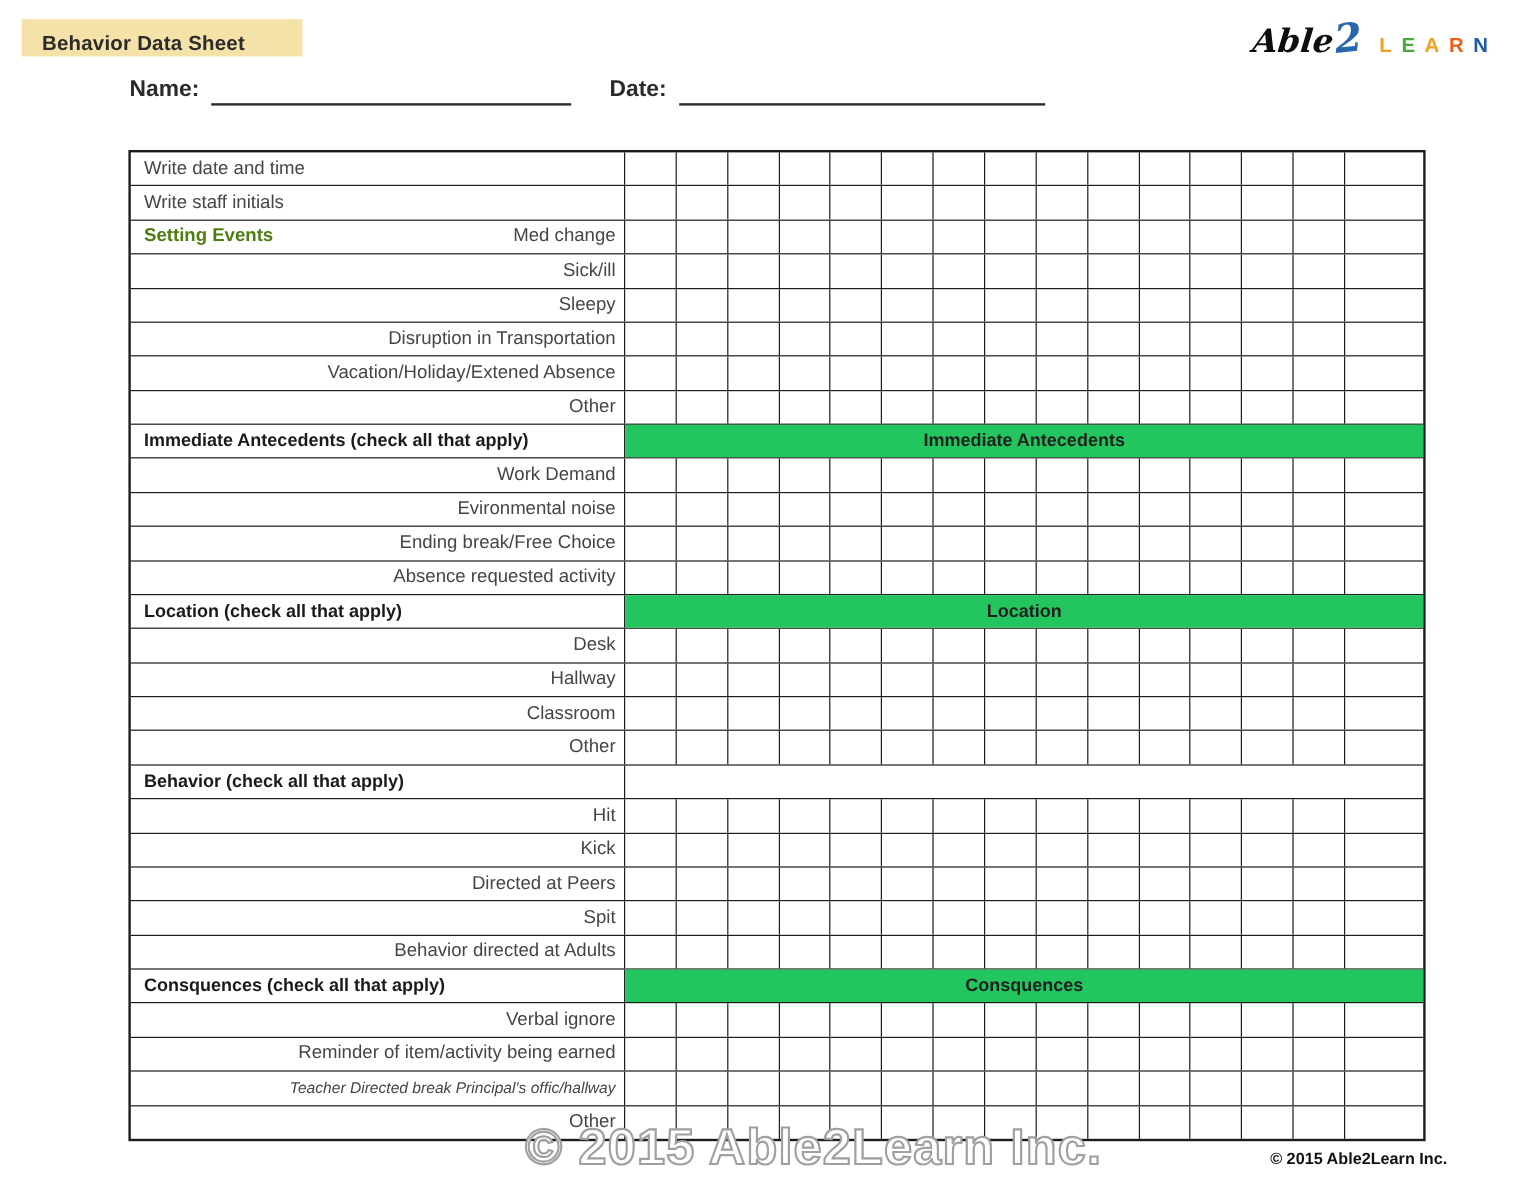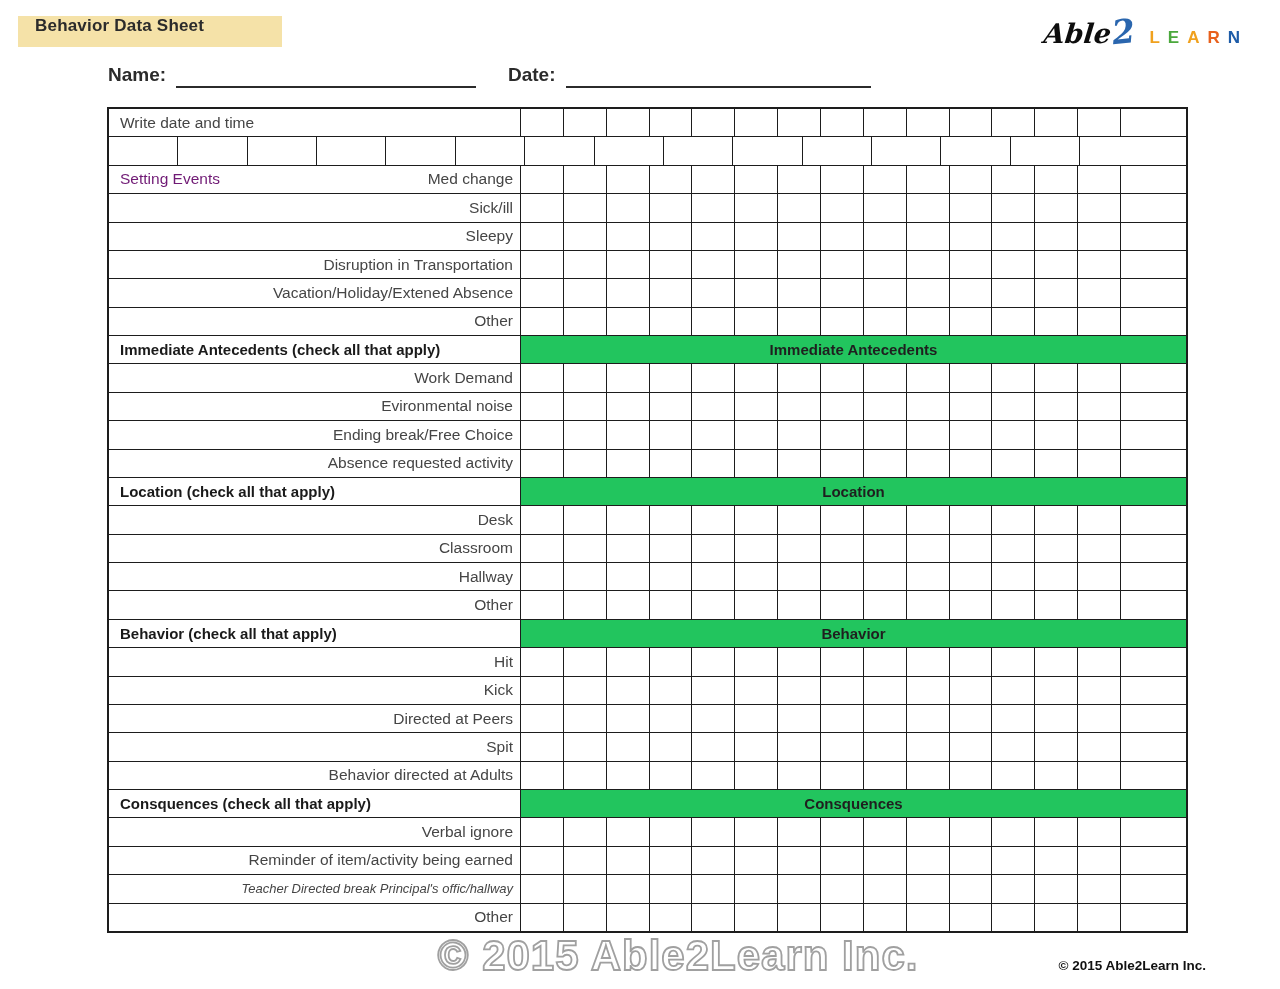--- a/index.html
+++ b/index.html
@@ -2,56 +2,56 @@
 <html><head>
 <meta charset="utf-8">
 <style>
   html,body{margin:0;padding:0;}
   body{
     width:1280px;height:989px;position:relative;background:#ffffff;
     font-family:"Liberation Sans", sans-serif;overflow:hidden;
   }
   
   .title-box{
-    position:absolute;left:18px;top:16px;width:264px;height:31px;
-    background:#F5E2A8;display:flex;align-items:flex-start;
+    position:absolute;left:18px;top:16px;width:234px;height:31px;
+    background:#F5E2A8;display:flex;align-items:flex-end;
   }
   .title-box span{font-size:17px;font-weight:bold;color:#2b2b2b;padding-left:17px;letter-spacing:.2px;}
   
   .logo{position:absolute;top:12px;right:40px;display:flex;align-items:baseline;}
   .logo .able{font-family:"DejaVu Serif",serif;font-style:italic;font-weight:bold;font-size:27px;color:#0d0d0d;transform:skewX(-6deg);}
   .logo .two{font-family:"DejaVu Serif",serif;font-style:italic;font-weight:bold;font-size:33px;color:#2A66AE;margin-left:1px;transform:rotate(-6deg);}
   .logo .learn{margin-left:6px;display:flex;}
   .logo .learn span{font-weight:bold;font-size:17px;margin-left:8px;letter-spacing:0;}
   
   .fields{position:absolute;left:0;top:64px;width:1280px;height:30px;}
   .flabel{position:absolute;font-size:19px;font-weight:bold;color:#2b2b2b;}
   .name-label{left:108px;}
   .date-label{left:508px;}
   .fline{position:absolute;border-bottom:2.5px solid #2b2b2b;height:22px;}
   .name-line{left:176px;width:300px;}
   .date-line{left:566px;width:305px;}
   
   .sheet{
-    position:absolute;left:107px;top:107px;width:1081px;height:826px;
+    position:absolute;left:107px;top:125px;width:1081px;height:826px;
     border:2px solid #1d1d1d;display:flex;flex-direction:column;box-sizing:border-box;
   }
   .trow{flex:1;display:flex;border-bottom:1.5px solid #1d1d1d;min-height:0;}
   .trow:last-child{border-bottom:none;}
   .lcell{
     width:412px;box-sizing:border-box;border-right:1.5px solid #1d1d1d;
     display:flex;align-items:center;padding:0 7px 0 11px;
     font-size:15.5px;color:#454545;white-space:nowrap;overflow:hidden;
   }
   .lcell.right{justify-content:flex-end;}
   .lcell.left{justify-content:flex-start;}
   .lcell.small{font-size:13px;font-style:italic;}
   .lcell.sec{font-weight:bold;color:#1a1a1a;font-size:15px;justify-content:flex-start;}
   .lcell.dual{justify-content:space-between;}
-  .lcell.dual .bold{font-weight:normal;color:#701a75;font-size:15.5px;text-align:right;}
+  .lcell.dual .bold{font-weight:bold;color:#4d7c0f;font-size:15.5px;text-align:right;}
   .gcells{flex:1;display:flex;min-width:0;}
   .gcells .cell{flex:1;border-right:1.5px solid #1d1d1d;box-sizing:border-box;}
   .gcells .cell:last-child{border-right:none;flex:1.55;}
   .gcells.band{
     background:#22c55e;align-items:center;justify-content:center;
     font-weight:bold;font-size:15px;color:#1f1f1f;
   }
   
   .watermark{
     position:absolute;left:408px;top:932px;width:540px;text-align:center;
@@ -103,20 +103,21 @@
         <div class="cell"></div>
         <div class="cell"></div>
         <div class="cell"></div>
         <div class="cell"></div>
         <div class="cell"></div>
         <div class="cell"></div>
         <div class="cell"></div>
       </div>
     </div>
     <div class="trow">
+      <div class="lcell left">Write staff initials</div>
       <div class="gcells">
         <div class="cell"></div>
         <div class="cell"></div>
         <div class="cell"></div>
         <div class="cell"></div>
         <div class="cell"></div>
         <div class="cell"></div>
         <div class="cell"></div>
         <div class="cell"></div>
         <div class="cell"></div>
@@ -357,60 +358,60 @@
         <div class="cell"></div>
         <div class="cell"></div>
         <div class="cell"></div>
         <div class="cell"></div>
         <div class="cell"></div>
         <div class="cell"></div>
         <div class="cell"></div>
       </div>
     </div>
     <div class="trow">
+      <div class="lcell right">Hallway</div>
+      <div class="gcells">
+        <div class="cell"></div>
+        <div class="cell"></div>
+        <div class="cell"></div>
+        <div class="cell"></div>
+        <div class="cell"></div>
+        <div class="cell"></div>
+        <div class="cell"></div>
+        <div class="cell"></div>
+        <div class="cell"></div>
+        <div class="cell"></div>
+        <div class="cell"></div>
+        <div class="cell"></div>
+        <div class="cell"></div>
+        <div class="cell"></div>
+        <div class="cell"></div>
+      </div>
+    </div>
+    <div class="trow">
       <div class="lcell right">Classroom</div>
       <div class="gcells">
         <div class="cell"></div>
         <div class="cell"></div>
         <div class="cell"></div>
         <div class="cell"></div>
         <div class="cell"></div>
         <div class="cell"></div>
         <div class="cell"></div>
         <div class="cell"></div>
         <div class="cell"></div>
         <div class="cell"></div>
         <div class="cell"></div>
         <div class="cell"></div>
         <div class="cell"></div>
         <div class="cell"></div>
         <div class="cell"></div>
       </div>
     </div>
     <div class="trow">
-      <div class="lcell right">Hallway</div>
-      <div class="gcells">
-        <div class="cell"></div>
-        <div class="cell"></div>
-        <div class="cell"></div>
-        <div class="cell"></div>
-        <div class="cell"></div>
-        <div class="cell"></div>
-        <div class="cell"></div>
-        <div class="cell"></div>
-        <div class="cell"></div>
-        <div class="cell"></div>
-        <div class="cell"></div>
-        <div class="cell"></div>
-        <div class="cell"></div>
-        <div class="cell"></div>
-        <div class="cell"></div>
-      </div>
-    </div>
-    <div class="trow">
       <div class="lcell right">Other</div>
       <div class="gcells">
         <div class="cell"></div>
         <div class="cell"></div>
         <div class="cell"></div>
         <div class="cell"></div>
         <div class="cell"></div>
         <div class="cell"></div>
         <div class="cell"></div>
         <div class="cell"></div>
@@ -418,23 +419,20 @@
         <div class="cell"></div>
         <div class="cell"></div>
         <div class="cell"></div>
         <div class="cell"></div>
         <div class="cell"></div>
         <div class="cell"></div>
       </div>
     </div>
     <div class="trow">
       <div class="lcell sec">Behavior (check all that apply)</div>
-      <div class="gcells band">
-        <span>Behavior</span>
-      </div>
     </div>
     <div class="trow">
       <div class="lcell right">Hit</div>
       <div class="gcells">
         <div class="cell"></div>
         <div class="cell"></div>
         <div class="cell"></div>
         <div class="cell"></div>
         <div class="cell"></div>
         <div class="cell"></div>

